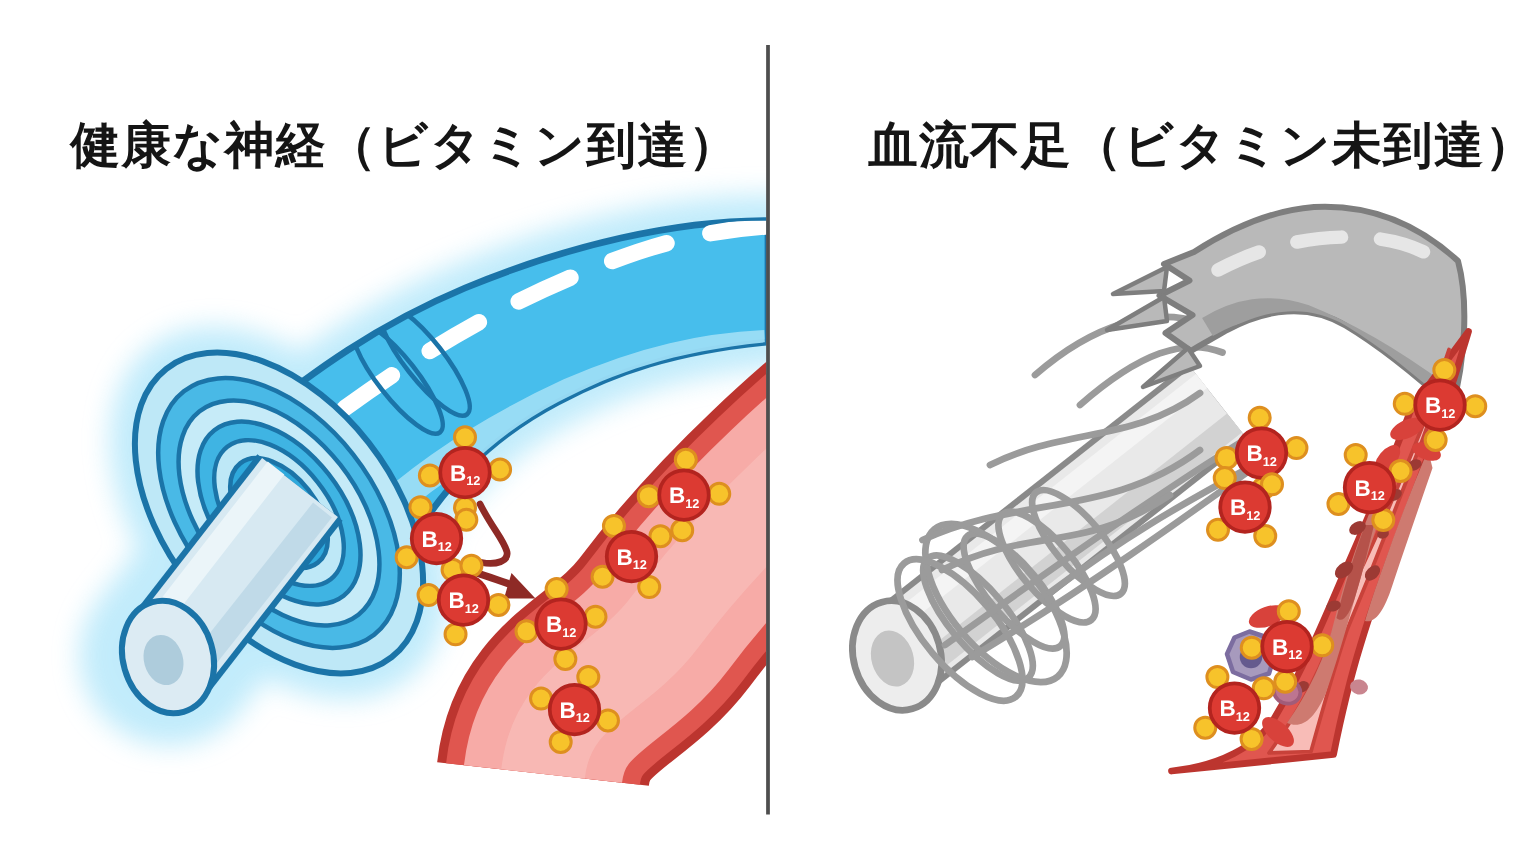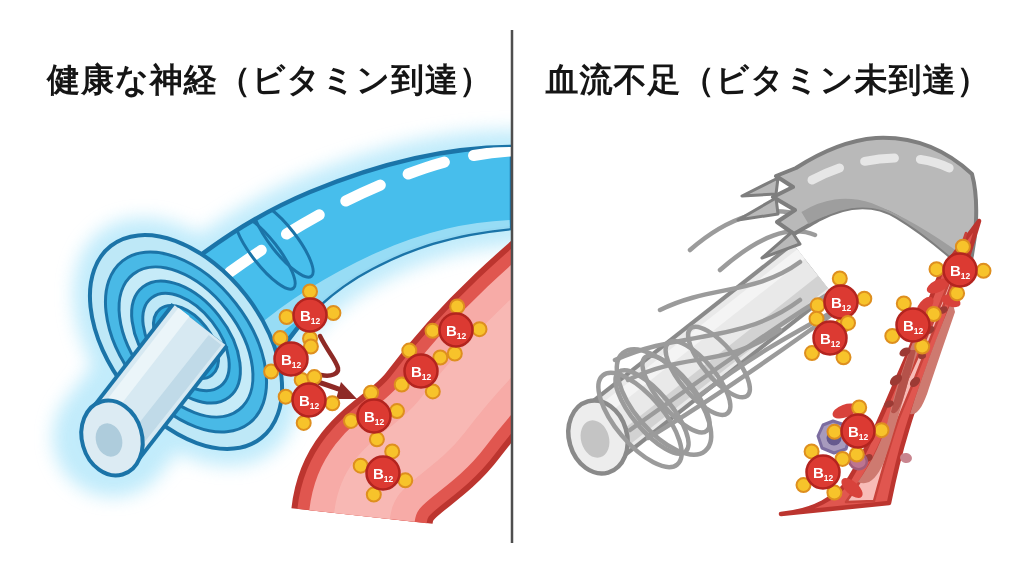--- a/index.html
+++ b/index.html
@@ -1,22 +1,22 @@
 <!DOCTYPE html>
 <html><head>
 <meta charset="utf-8">
 <style>
   html,body{margin:0;padding:0;background:#ffffff;}
   .stage{position:relative;width:1024px;height:576px;background:#ffffff;overflow:hidden;
          font-family:"Liberation Sans",sans-serif;}
-  .titles{position:absolute;top:0;left:0;width:100%;height:120px;pointer-events:none;}
+  .titles{position:absolute;top:17px;left:0;width:100%;height:120px;pointer-events:none;}
   .panel-title{position:absolute;top:58px;width:512px;text-align:center;
                font-weight:bold;font-size:33px;letter-spacing:1px;color:#151515;}
   .panel-title.left{left:0;transform:translateX(14px);}
-  .panel-title.right{left:512px;}
+  .panel-title.right{left:512px;text-align:right;}
   svg{position:absolute;top:0;left:0;}
 </style>
 </head>
 <body>
 
 <div class="stage">
 <svg width="1024" height="576" viewBox="0 0 1024 576">
   <defs>
     <filter id="glow" x="-40%" y="-40%" width="180%" height="180%">
       <feGaussianBlur stdDeviation="9"></feGaussianBlur>

